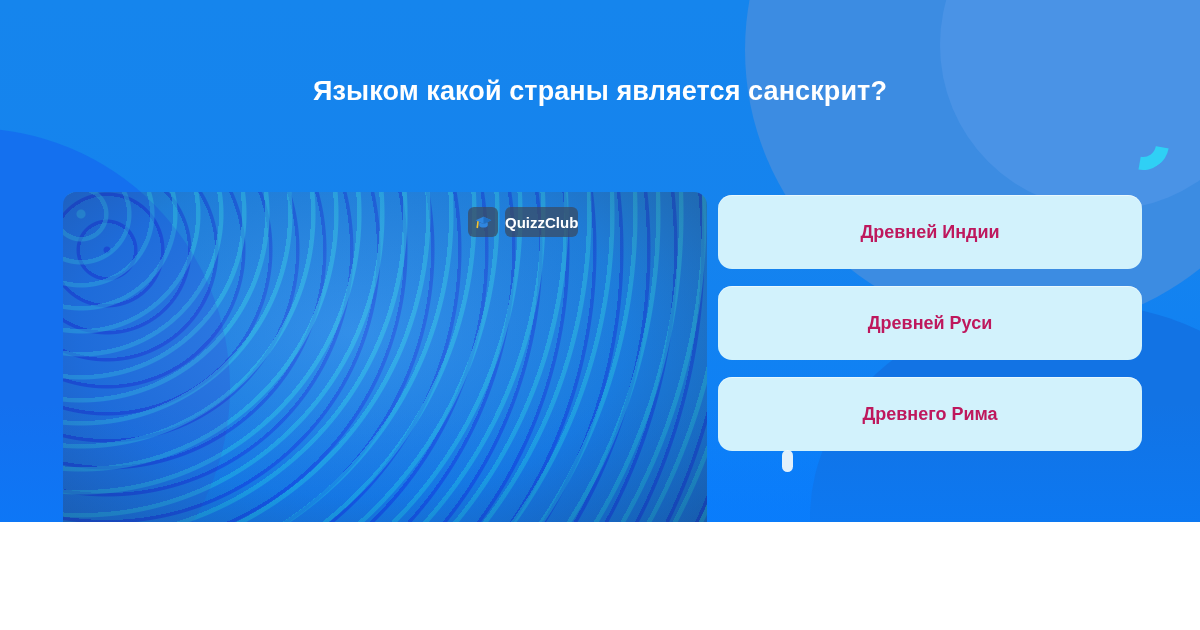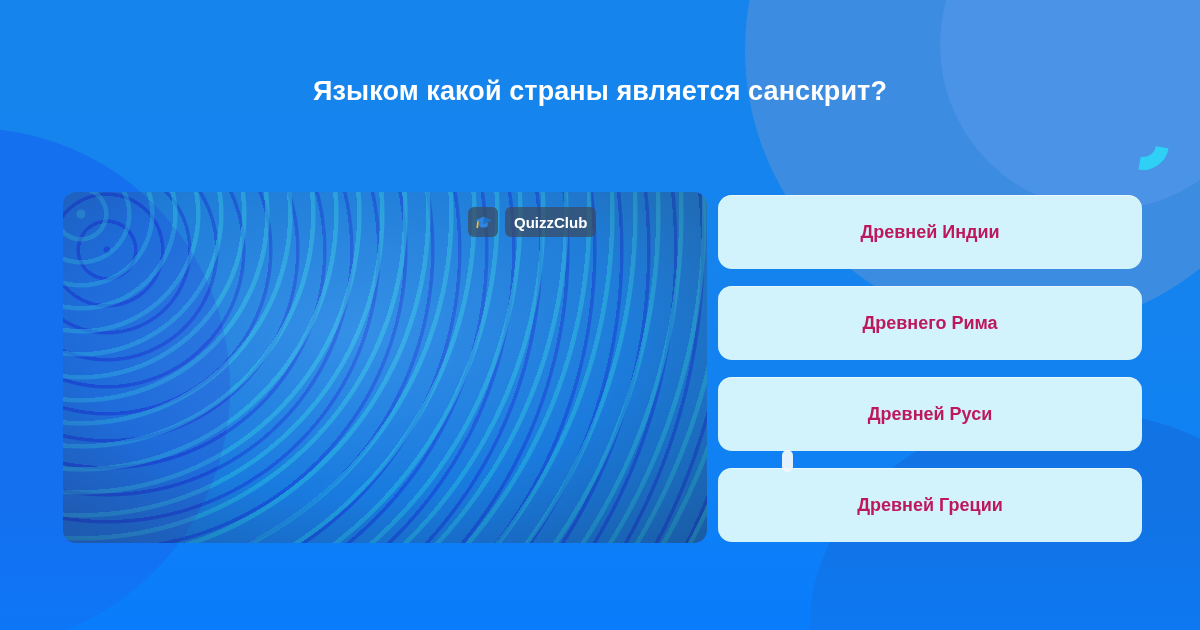--- a/index.html
+++ b/index.html
@@ -9,21 +9,21 @@
   body {
     width: 1200px;
     height: 630px;
     overflow: hidden;
     font-family: "Liberation Sans", sans-serif;
   }
 
   .canvas {
     position: relative;
     width: 1200px;
-    height: 630px;
+    height: 522px;
     background: linear-gradient(180deg, #1585ed 0%, #1583ee 45%, #0f81f4 75%, #0b7dfb 100%);
     overflow: hidden;
   }
 
   
   .bg-shape { position: absolute; border-radius: 50%; }
 
   .circle-topright {
     width: 560px; height: 560px;
     right: -105px; top: -230px;
@@ -136,21 +136,21 @@
   }
   .wm-logo {
     width: 30px; height: 30px;
     border-radius: 6px;
     background: rgba(58,74,96,0.72);
     display: flex; align-items: center; justify-content: center;
     flex: none;
   }
   .wm-pill {
     height: 30px;
-    padding: 0 9px;
+    padding: 0 0;
     border-radius: 6px;
     background: rgba(58,74,96,0.72);
     color: #ffffff;
     font-size: 15px;
     font-weight: bold;
     display: flex; align-items: center;
     white-space: nowrap;
   }
 
   
@@ -215,20 +215,19 @@
         <path d="M12 4.6 22 9.2l-10 4.6z" fill="#1f6fc4"></path>
         <path d="M6.6 11.6v4.1c0 1.6 2.5 2.7 5.4 2.7s5.4-1.1 5.4-2.7v-4.1L12 14z" fill="#2f86e0"></path>
         <path d="M4.1 10.1 3 18.6l2.1.6 1-8.6z" fill="#f2c230"></path>
       </svg>
     </div>
     <div class="wm-pill">QuizzClub</div>
   </div>
 
   <div class="answers">
     <div class="answer">Древней Индии</div>
+    <div class="answer">Древней Руси</div>
     <div class="answer">Древнего Рима</div>
-    <div class="answer">Древней Руси</div>
-    <div class="answer">Древней Греции</div>
   </div>
 
   <div class="scroll-handle"></div>
 
 </div>
 
 </body></html>

